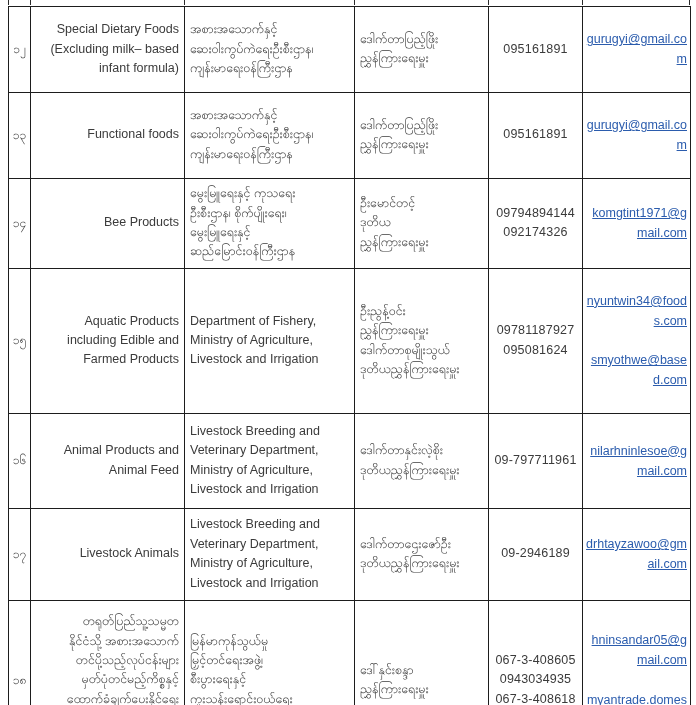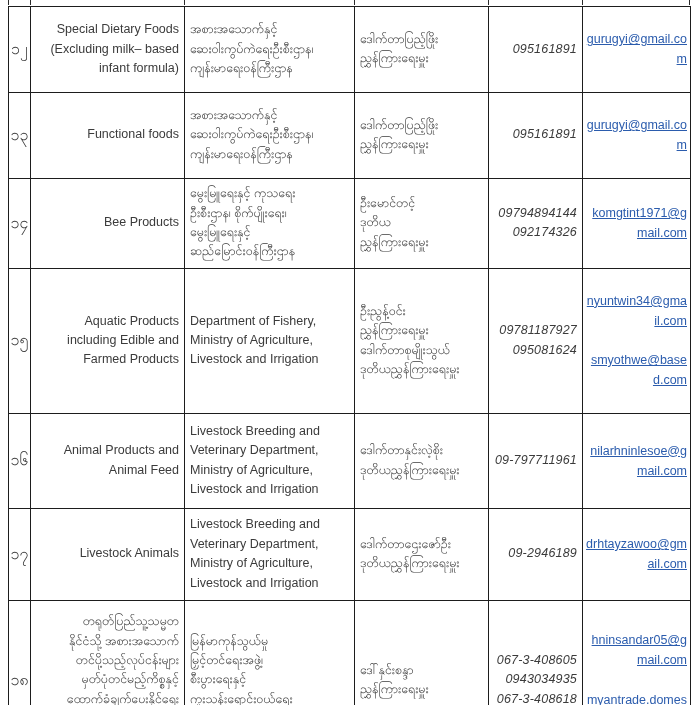--- a/index.html
+++ b/index.html
@@ -40,26 +40,26 @@
     vertical-align: middle;
     padding: 3px 5px;
     white-space: pre-line;
     font-size: 12.5px;
     line-height: 1.55;
     overflow: hidden;
   }
   td.num {
     text-align: center;
     padding: 11px 1px;
-    font-size: 16px;
+    font-size: 12px;
   }
   td.product { text-align: right; }
   td.dept { text-align: left; }
   td.contact { text-align: left; }
-  td.phone { text-align: right; letter-spacing: 0.2px; font-style: italic; }
+  td.phone { text-align: center; letter-spacing: 0.2px; }
   td.email { text-align: right; padding: 3px 3px; }
   td.email a {
     display: block;
     color: #2b5cad;
     text-decoration: underline;
     word-break: break-all;
     font-size: 12.5px;
     line-height: 1.6;
     cursor: pointer;
   }
@@ -148,21 +148,21 @@
         <td class="dept">Department of Fishery,
 Ministry of Agriculture,
 Livestock and Irrigation</td>
         <td class="contact">ဦးညွန့်ဝင်း
 ညွှန်ကြားရေးမှူး
 ဒေါက်တာစုမျိုးသွယ်
 ဒုတိယညွှန်ကြားရေးမှူး</td>
         <td class="phone">09781187927
 095081624</td>
         <td class="email">
-          <a>nyuntwin34@gmail.com</a>
+          <a>nyuntwin34@foods.com</a>
           <a>smyothwe@based.com</a>
         </td>
       </tr>
 
       <tr class="r16">
         <td class="num">၁၆</td>
         <td class="product">Animal Products and Animal Feed</td>
         <td class="dept">Livestock Breeding and
 Veterinary Department,
 Ministry of Agriculture,

